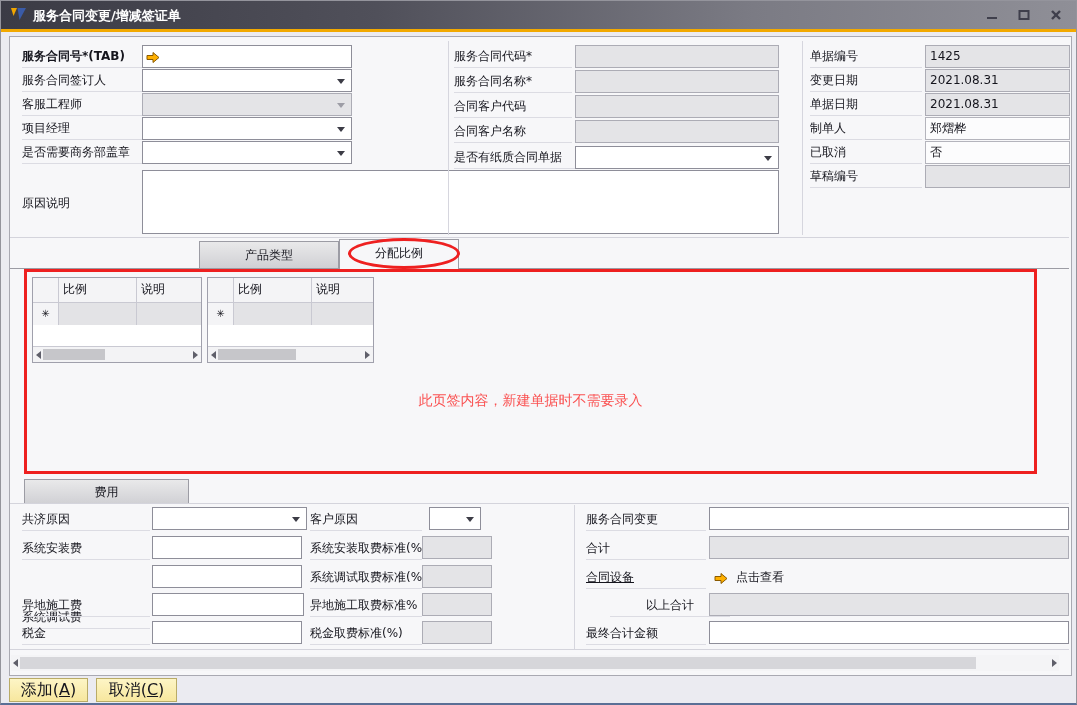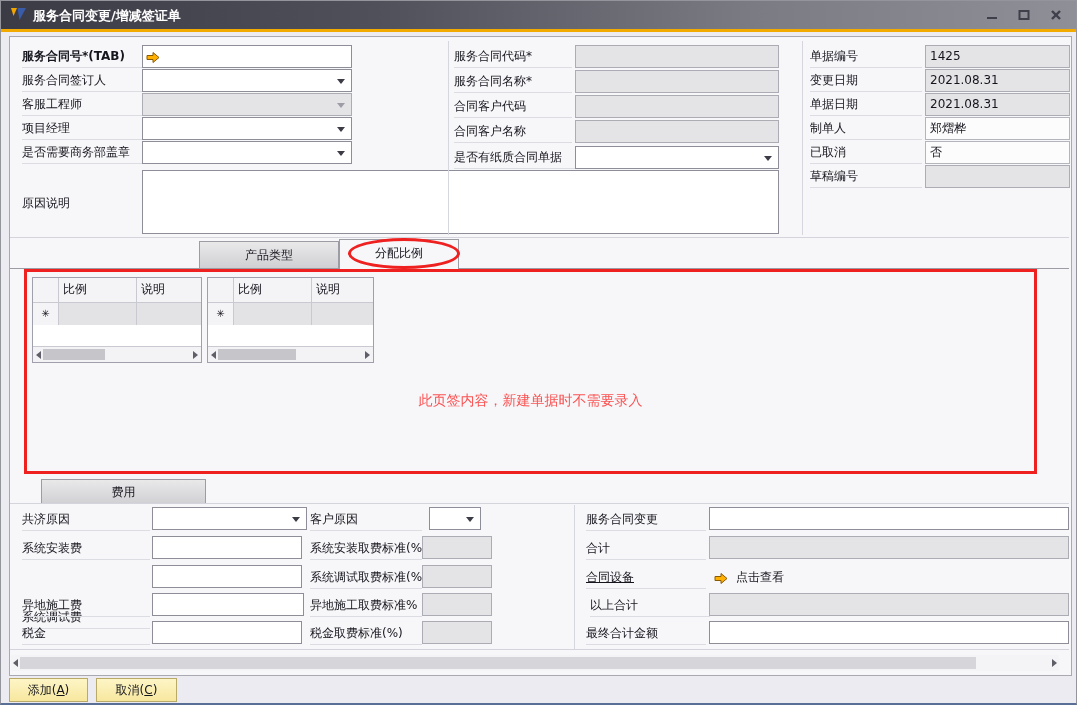--- a/index.html
+++ b/index.html
@@ -57,21 +57,21 @@
   .arrL{width:0;height:0;border-top:4px solid transparent;border-bottom:4px solid transparent;border-right:5px solid #5f5f6a;}
   .arrR{width:0;height:0;border-top:4px solid transparent;border-bottom:4px solid transparent;border-left:5px solid #5f5f6a;}
   .thumb{height:11px;background:#c6c6ca;margin:0 2px;}
   .spacer{flex:1;}
   
   .psb{position:absolute;left:1px;top:618px;width:1048px;height:16px;background:#f4f4f6;
        display:flex;align-items:center;padding:0 2px;box-sizing:border-box;}
   .psb .thumb{height:12px;background:#d6d6da;}
   
   .btn{position:absolute;height:24px;background:linear-gradient(#fdf5c6,#f7e79e);border:1px solid #b9ab67;
-       font-size:12px;color:#15151d;text-align:center;line-height:22px;box-sizing:border-box;cursor:default;}
+       font-size:16px;color:#15151d;text-align:center;line-height:22px;box-sizing:border-box;cursor:default;}
   .btn u{text-decoration:underline;}
   .linktext{position:absolute;font-size:12px;color:#15151d;height:22px;line-height:22px;white-space:nowrap;}
 </style>
 </head>
 <body>
 
 <div class="win">
 
   <div class="titlebar">
     <span class="appicon">
@@ -200,21 +200,21 @@
       <div class="tsb">
         <span class="arrL"></span>
         <span class="thumb" style="width:78px;"></span>
         <span class="spacer"></span>
         <span class="arrR"></span>
       </div>
     </div>
 
     <div class="rednote" style="left:14px;top:355px;width:1013px;">此页签内容，新建单据时不需要录入</div>
 
-    <div class="tab" style="left:31px;top:442px;width:165px;height:25px;line-height:25px;">费用</div>
+    <div class="tab" style="left:14px;top:442px;width:165px;height:25px;line-height:25px;">费用</div>
     <div class="hline" style="left:0;top:466px;width:1059px;"></div>
 
     <div class="lbl" style="left:12px;top:471px;width:128px;">共济原因</div>
     <div class="box" style="left:142px;top:470px;width:155px;">
         <span class="caret"></span>
       </div>
     <div class="lbl" style="left:300px;top:471px;width:112px;">客户原因</div>
     <div class="box" style="left:419px;top:470px;width:52px;">
         <span class="caret"></span>
       </div>
@@ -244,21 +244,21 @@
     <input class="txt" style="left: 699px; top: 470px; width: 360px;">
     <div class="lbl" style="left:576px;top:500px;width:120px;">合计</div>
     <div class="box gray" style="left:699px;top:499px;width:360px;"></div>
     <div class="lbl" style="left:576px;top:529px;width:120px;text-decoration:underline;">合同设备</div>
     <span style="position:absolute;left:704px;top:533px;">
       <svg width="14" height="13" viewBox="0 0 14 13">
           <path d="M1 4.5 H7 V1.5 L13 6.5 L7 11.5 V8.5 H1 Z" fill="#FFB000" stroke="#8a5a00" stroke-width="1"></path>
         </svg>
     </span>
     <div class="linktext" style="left:726px;top:529px;">点击查看</div>
-    <div class="lbl" style="left:580px;top:557px;width:120px;">以上合计</div>
+    <div class="lbl" style="left:600px;top:557px;width:120px;text-align:center;">以上合计</div>
     <div class="box gray" style="left:699px;top:556px;width:360px;"></div>
     <div class="lbl" style="left:576px;top:585px;width:120px;">最终合计金额</div>
     <input class="txt" style="left: 699px; top: 584px; width: 360px;">
 
     <div class="hline" style="left:0;top:612px;width:1059px;"></div>
 
     <div class="psb">
       <span class="arrL"></span>
       <span class="thumb" style="width:956px;"></span>
       <span class="spacer"></span>

